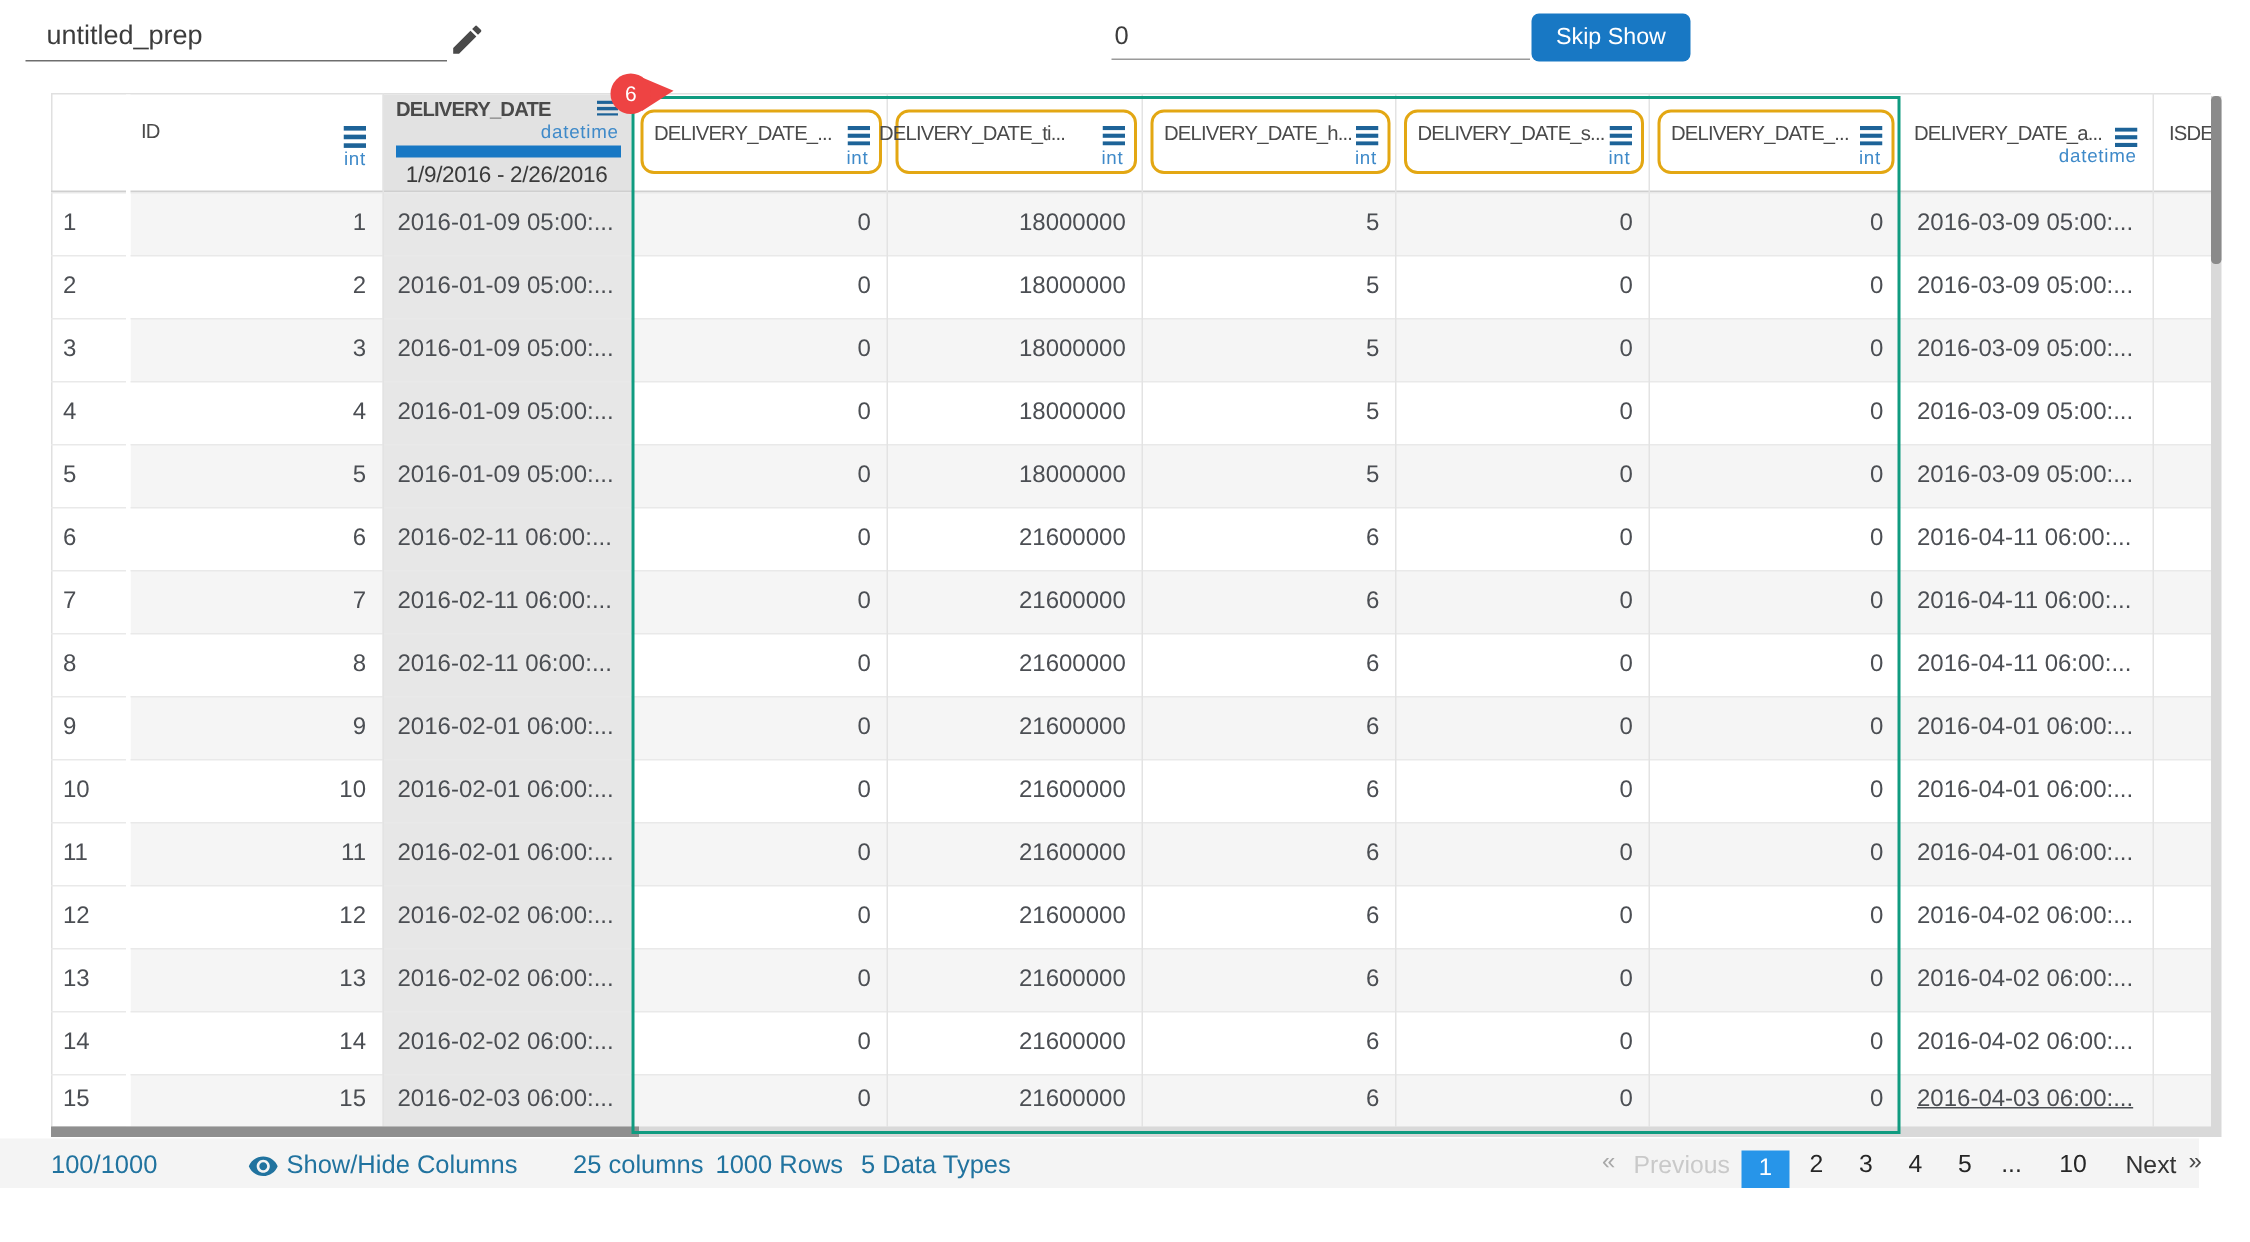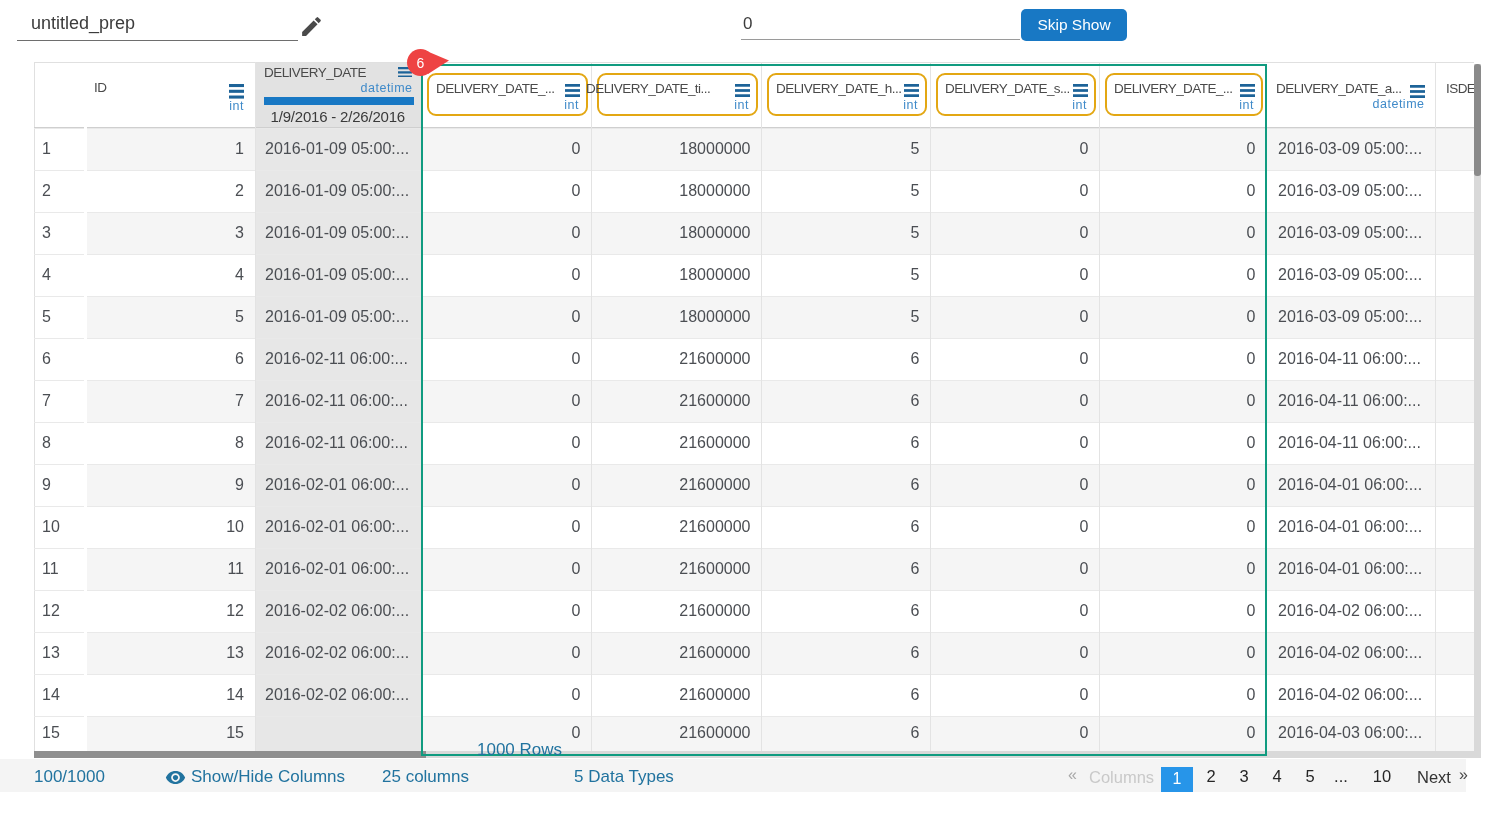--- a/index.html
+++ b/index.html
@@ -63,21 +63,21 @@
 <div class="abs" style="left:1099px;top:62px;width:1px;height:689px;background:#e3e3e3;"></div>
 <div class="abs" style="left:1435px;top:62px;width:1px;height:689px;background:#e3e3e3;"></div>
 <div class="abs" style="left:83.5px;top:63px;width:3.5px;height:688px;background:#fff;"></div>
 <div class="abs ht" style="left:94px;top:80px;">ID</div>
 <svg class="abs" style="left:228.5px;top:84px;" width="15.5" height="14.6" viewBox="0 0 15.5 14.6">
       <rect x="0" y="0.0" width="15.5" height="3.07" fill="#1d6398"></rect>
       <rect x="0" y="5.77" width="15.5" height="3.07" fill="#1d6398"></rect>
       <rect x="0" y="11.53" width="15.5" height="3.07" fill="#1d6398"></rect>
     </svg>
 <div class="abs tt" style="left:87px;top:98.5px;width:157px;text-align:right;">int</div>
-<div class="abs ht" style="left:264px;top:64.5px;">DELIVERY_DATE</div>
+<div class="abs ht" style="left:264px;top:64.5px;font-weight:bold;">DELIVERY_DATE</div>
 <svg class="abs" style="left:398px;top:66.5px;" width="14" height="10.8" viewBox="0 0 14 10.8">
       <rect x="0" y="0.0" width="14" height="2.27" fill="#1d6398"></rect>
       <rect x="0" y="4.27" width="14" height="2.27" fill="#1d6398"></rect>
       <rect x="0" y="8.53" width="14" height="2.27" fill="#1d6398"></rect>
     </svg>
 <div class="abs tt" style="left:254.5px;top:81px;width:158px;text-align:right;">datetime</div>
 <div class="abs" style="left:264px;top:96.5px;width:150px;height:8px;background:#1878c4;"></div>
 <div class="abs" style="left:254.5px;top:107.5px;width:166.5px;text-align:center;font-size:15px;letter-spacing:-0.2px;color:#3a3a3a;white-space:nowrap;">1/9/2016 - 2/26/2016</div>
 <div class="abs" style="left:427px;top:72.5px;width:161px;height:43px;border:2px solid #e3a713;border-radius:9px;"></div>
 <div class="abs ht" style="left:436px;top:80.5px;">DELIVERY_DATE_...</div>
@@ -248,47 +248,48 @@
 <div class="cell" style="left:87px;top:673.5px;width:167.5px;height:42.0px;line-height:42.0px;text-align:right;padding-right:10.5px;">14</div>
 <div class="cell" style="left:254.5px;top:673.5px;width:166.5px;height:42.0px;line-height:42.0px;text-align:left;padding-left:10.5px;">2016-02-02 06:00:...</div>
 <div class="cell" style="left:421px;top:673.5px;width:170px;height:42.0px;line-height:42.0px;text-align:right;padding-right:10.5px;">0</div>
 <div class="cell" style="left:591px;top:673.5px;width:170px;height:42.0px;line-height:42.0px;text-align:right;padding-right:10.5px;">21600000</div>
 <div class="cell" style="left:761px;top:673.5px;width:169px;height:42.0px;line-height:42.0px;text-align:right;padding-right:10.5px;">6</div>
 <div class="cell" style="left:930px;top:673.5px;width:169px;height:42.0px;line-height:42.0px;text-align:right;padding-right:10.5px;">0</div>
 <div class="cell" style="left:1099px;top:673.5px;width:167px;height:42.0px;line-height:42.0px;text-align:right;padding-right:10.5px;">0</div>
 <div class="cell" style="left:1266px;top:673.5px;width:169px;height:42.0px;line-height:42.0px;text-align:left;padding-left:12px;">2016-04-02 06:00:...</div>
 <div class="cell" style="left:34px;top:715.5px;width:53px;height:42.0px;line-height:33.5px;text-align:left;padding-left:8px;">15</div>
 <div class="cell" style="left:87px;top:715.5px;width:167.5px;height:42.0px;line-height:33.5px;text-align:right;padding-right:10.5px;">15</div>
+<div class="cell" style="left:254.5px;top:715.5px;width:166.5px;height:42.0px;line-height:33.5px;text-align:left;padding-left:10.5px;">2016-02-03 06:00:...</div>
 <div class="cell" style="left:421px;top:715.5px;width:170px;height:42.0px;line-height:33.5px;text-align:right;padding-right:10.5px;">0</div>
 <div class="cell" style="left:591px;top:715.5px;width:170px;height:42.0px;line-height:33.5px;text-align:right;padding-right:10.5px;">21600000</div>
 <div class="cell" style="left:761px;top:715.5px;width:169px;height:42.0px;line-height:33.5px;text-align:right;padding-right:10.5px;">6</div>
 <div class="cell" style="left:930px;top:715.5px;width:169px;height:42.0px;line-height:33.5px;text-align:right;padding-right:10.5px;">0</div>
 <div class="cell" style="left:1099px;top:715.5px;width:167px;height:42.0px;line-height:33.5px;text-align:right;padding-right:10.5px;">0</div>
-<div class="cell" style="left:1266px;top:715.5px;width:169px;height:42.0px;line-height:33.5px;text-align:left;padding-left:12px;">2016-04-03 06:00:...</div>
+<div class="cell" style="left:1266px;top:715.5px;width:169px;height:42.0px;line-height:33.5px;text-align:left;padding-left:12px;text-decoration:underline;">2016-04-03 06:00:...</div>
 <div class="abs" style="left:34px;top:750.5px;width:1440px;height:7px;background:#d9d9d9;"></div>
 <div class="abs" style="left:34px;top:750.5px;width:392px;height:7px;background:#8f8f8f;"></div>
 <div class="abs" style="left:1474px;top:63.5px;width:6.5px;height:694.0px;background:#d9d9d9;"></div>
 <div class="abs" style="left:1474px;top:63.5px;width:6.5px;height:112px;background:#8a8a8a;border-radius:3px;"></div>
 <div class="abs" style="left:420.5px;top:63.5px;width:846px;height:692.5px;border:2.5px solid #109b80;"></div>
 <svg class="abs" style="left:404px;top:46px;" width="48" height="32" viewBox="0 0 48 32">
 <path d="M22.5 5 L45 14.5 L24 28 Z" fill="#ee4343"></path>
 <circle cx="16.5" cy="16.5" r="13.5" fill="#ee4343"></circle>
 <text x="16.5" y="21.5" font-size="14" fill="#fff" text-anchor="middle" font-family="Liberation Sans, sans-serif">6</text>
 </svg>
 <div class="abs" style="left:0px;top:758.5px;width:1466px;height:33px;background:#f4f4f4;"></div>
 <div class="abs" style="left:34px;top:767px;color:#21739f;font-size:17px;">100/1000</div>
 <svg class="abs" style="left:165px;top:767px;" width="21" height="21" viewBox="0 0 24 24">
       <path fill="#21739f" d="M12 4.5C7 4.5 2.73 7.61 1 12c1.73 4.39 6 7.5 11 7.5s9.27-3.11 11-7.5c-1.73-4.39-6-7.5-11-7.5zM12 17c-2.76 0-5-2.24-5-5s2.24-5 5-5 5 2.24 5 5-2.24 5-5 5zm0-8c-1.66 0-3 1.34-3 3s1.34 3 3 3 3-1.34 3-3-1.34-3-3-3z"></path>
     </svg>
 <div class="abs" style="left:191px;top:767px;color:#21739f;font-size:17px;">Show/Hide Columns</div>
 <div class="abs" style="left:382px;top:767px;color:#21739f;font-size:17px;">25 columns</div>
-<div class="abs" style="left:477px;top:740px;color:#21739f;font-size:17px;">1000 Rows</div>
+<div class="abs" style="left:477px;top:767px;color:#21739f;font-size:17px;">1000 Rows</div>
 <div class="abs" style="left:574px;top:767px;color:#21739f;font-size:17px;">5 Data Types</div>
 <div class="abs" style="left:1068px;top:766px;font-size:16px;color:#a8a8a8;">«</div>
-<div class="abs" style="left:1089px;top:768px;font-size:16.5px;color:#c9c9c9;">Columns</div>
+<div class="abs" style="left:1089px;top:768px;font-size:16.5px;color:#c9c9c9;">Previous</div>
 <div class="abs" style="left:1161px;top:767px;width:32px;height:24.5px;background:#2795e9;color:#fff;font-size:16px;text-align:center;line-height:24.5px;">1</div>
 <div class="abs" style="left:1211px;top:767px;font-size:16.5px;color:#262626;transform:translateX(-50%);">2</div>
 <div class="abs" style="left:1244px;top:767px;font-size:16.5px;color:#262626;transform:translateX(-50%);">3</div>
 <div class="abs" style="left:1277px;top:767px;font-size:16.5px;color:#262626;transform:translateX(-50%);">4</div>
 <div class="abs" style="left:1310px;top:767px;font-size:16.5px;color:#262626;transform:translateX(-50%);">5</div>
 <div class="abs" style="left:1341px;top:767px;font-size:16.5px;color:#262626;transform:translateX(-50%);">...</div>
 <div class="abs" style="left:1382px;top:767px;font-size:16.5px;color:#262626;transform:translateX(-50%);">10</div>
 <div class="abs" style="left:1417px;top:768px;font-size:16.5px;color:#333;">Next</div>
 <div class="abs" style="left:1459px;top:766px;font-size:16px;color:#4a4a4a;">»</div>
 </div>

